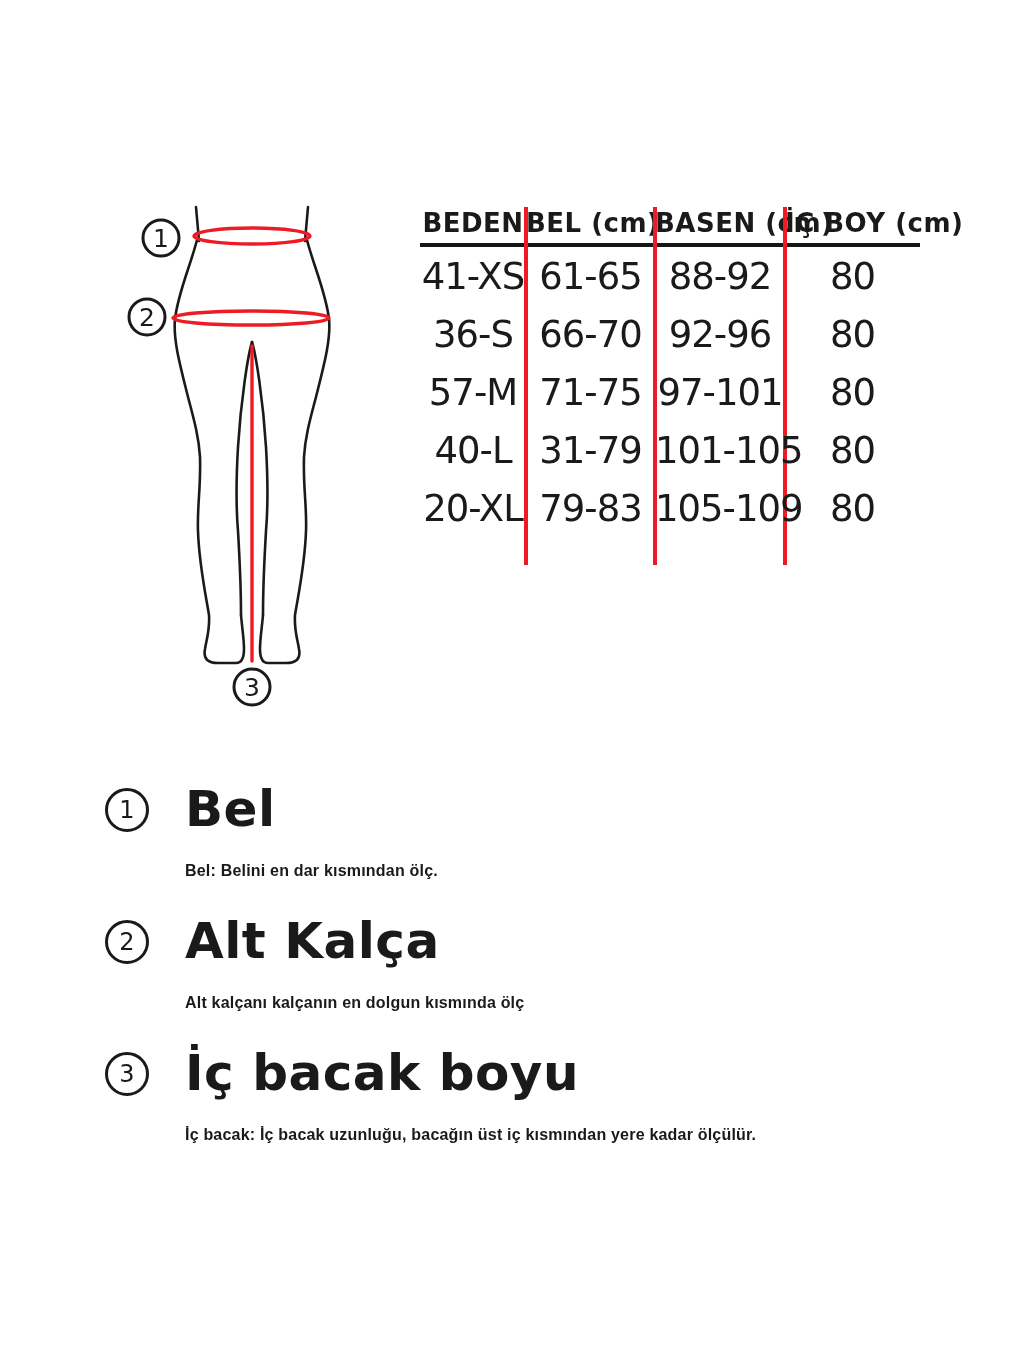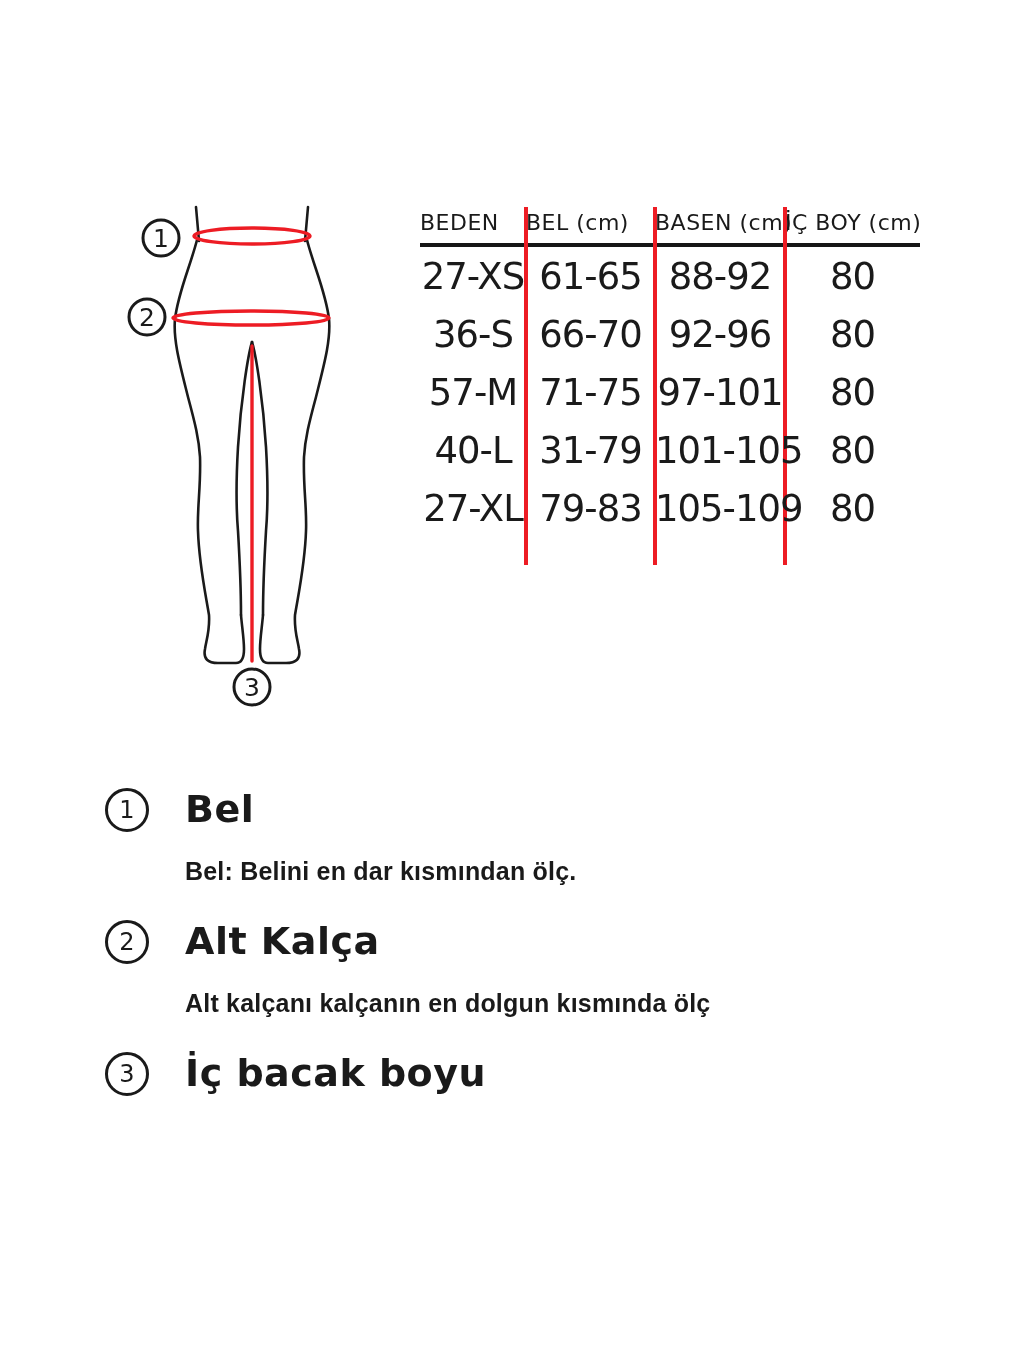--- a/index.html
+++ b/index.html
@@ -31,24 +31,24 @@
     width: 500px;
     height: 365px;
   }
   .size-table .hdr-row {
     display: grid;
     grid-template-columns: 106px 129px 130px 135px;
     height: 45px;
     align-items: center;
   }
   .size-table .hdr-cell {
-    text-align: left;
-    font-family: "DejaVu Sans", sans-serif;
-    font-size: 22px;
-    font-weight: 400;
+    text-align: center;
+    font-family: "DejaVu Sans", sans-serif;
+    font-size: 26px;
+    font-weight: 700;
     letter-spacing: 0.5px;
     white-space: nowrap;
   }
   .size-table .hdr-underline {
     position: absolute;
     left: 0;
     top: 43px;
     width: 500px;
     height: 4px;
     background: #161616;
@@ -108,30 +108,30 @@
     font-family: "DejaVu Sans", sans-serif;
     font-size: 24px;
     font-weight: 400;
     margin-top: 2px;
   }
   .legend-text {
     margin-left: 36px;
   }
   .legend-title {
     font-family: "DejaVu Sans", sans-serif;
-    font-size: 38px;
+    font-size: 50px;
     font-weight: 700;
     line-height: 46px;
     letter-spacing: 0.5px;
   }
   .legend-desc {
     margin-top: 20px;
     max-width: 760px;
     font-family: "Liberation Sans", sans-serif;
-    font-size: 25px;
+    font-size: 16px;
     font-weight: 700;
     line-height: 38px;
     letter-spacing: 0.2px;
   }
   svg .outline {
     fill: none;
     stroke: #1a1a1a;
     stroke-width: 2.6;
     stroke-linecap: round;
   }
@@ -188,21 +188,21 @@
     <div class="hdr-cell">BEL (cm)</div>
     <div class="hdr-cell">BASEN (cm)</div>
     <div class="hdr-cell">İÇ BOY (cm)</div>
   </div>
   <div class="hdr-underline"></div>
   <div class="vline v1"></div>
   <div class="vline v2"></div>
   <div class="vline v3"></div>
   <div class="body-rows">
     <div class="data-row">
-      <div class="data-cell">27-XS</div>
+      <div class="data-cell">41-XS</div>
       <div class="data-cell">61-65</div>
       <div class="data-cell">88-92</div>
       <div class="data-cell">80</div>
     </div>
     <div class="data-row">
       <div class="data-cell">36-S</div>
       <div class="data-cell">66-70</div>
       <div class="data-cell">92-96</div>
       <div class="data-cell">80</div>
     </div>
@@ -212,21 +212,21 @@
       <div class="data-cell">97-101</div>
       <div class="data-cell">80</div>
     </div>
     <div class="data-row">
       <div class="data-cell">40-L</div>
       <div class="data-cell">31-79</div>
       <div class="data-cell">101-105</div>
       <div class="data-cell">80</div>
     </div>
     <div class="data-row">
-      <div class="data-cell">27-XL</div>
+      <div class="data-cell">20-XL</div>
       <div class="data-cell">79-83</div>
       <div class="data-cell">105-109</div>
       <div class="data-cell">80</div>
     </div>
   </div>
 </div>
 
 <div class="legend">
   <div class="legend-section">
     <div class="num-badge">1</div>
@@ -239,15 +239,16 @@
     <div class="num-badge">2</div>
     <div class="legend-text">
       <div class="legend-title">Alt Kalça</div>
       <div class="legend-desc">Alt kalçanı kalçanın en dolgun kısmında ölç</div>
     </div>
   </div>
   <div class="legend-section">
     <div class="num-badge">3</div>
     <div class="legend-text">
       <div class="legend-title">İç bacak boyu</div>
+      <div class="legend-desc">İç bacak: İç bacak uzunluğu, bacağın üst iç kısmından yere kadar ölçülür.</div>
     </div>
   </div>
 </div>
 
 </body></html>

